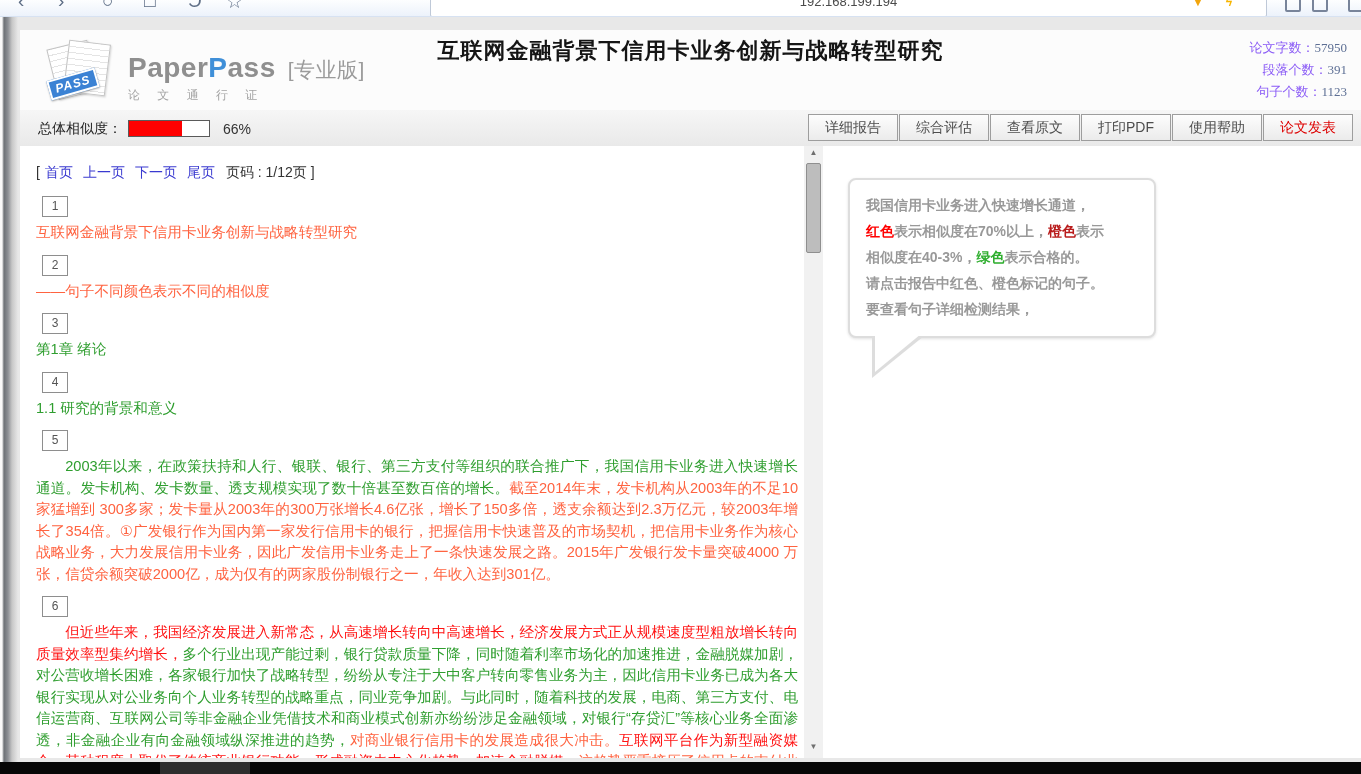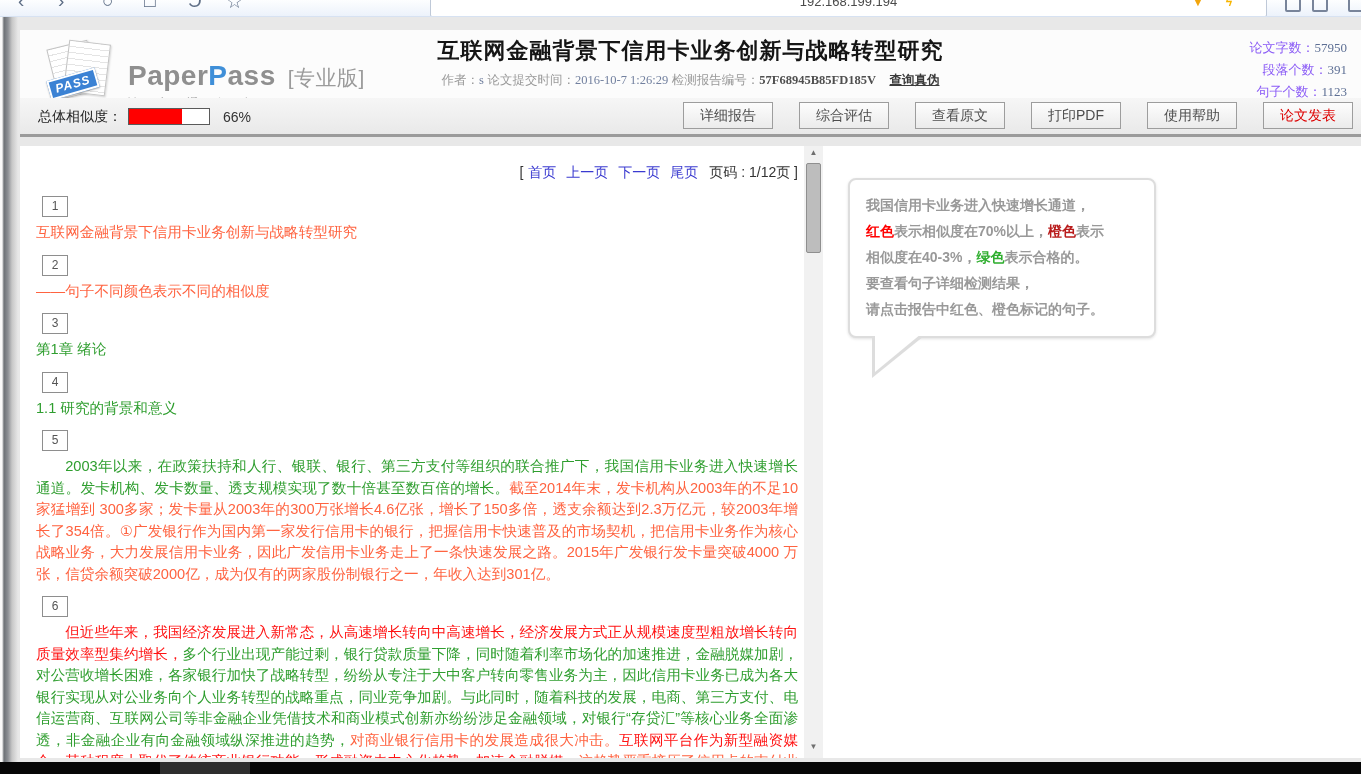--- a/index.html
+++ b/index.html
@@ -24,52 +24,52 @@
   #header-card{position:absolute;left:20px;right:0;top:30px;height:80px;background:#fcfcfc;border-bottom:1px solid #dcdcdc;}
   #logo{position:absolute;left:22px;top:8px;height:66px;}
   #logo-sheets{position:absolute;left:8px;top:4px;width:62px;height:58px;}
   .sheet{position:absolute;width:40px;height:50px;background:#fff;border:1px solid #c2c2c2;
     background-image:repeating-linear-gradient(#fff 0 5px,#e4e4e4 5px 6px);box-shadow:1px 1px 2px rgba(0,0,0,.15);}
   #sheet-back{left:2px;top:2px;transform:rotate(-14deg);}
   #sheet-front{left:16px;top:0;transform:rotate(7deg);}
   #pass-stamp{position:absolute;left:-2px;top:32px;background:#3b82d4;color:#fff;font-size:12px;font-weight:bold;
     font-style:italic;padding:0 5px;line-height:16px;border:2px solid #fff;transform:rotate(-16deg);
     box-shadow:0 1px 2px rgba(0,0,0,.35);letter-spacing:1px;}
-  #brand-block{position:absolute;left:86px;top:22px;white-space:nowrap;}
+  #brand-block{position:absolute;left:86px;top:14px;white-space:nowrap;}
   #brand-line{font-size:28px;font-weight:bold;color:#8f8f8f;letter-spacing:.5px;}
   #brand-line .blue{color:#3f8fd8;}
   #brand-edition{font-size:21px;color:#9b9b9b;font-weight:normal;margin-left:12px;}
   #brand-slogan{font-size:12px;color:#a3a3a3;letter-spacing:7px;margin-top:3px;}
   #title-block{position:absolute;left:50%;transform:translateX(-50%);top:6px;text-align:center;white-space:nowrap;}
   #paper-title{font-size:22px;font-weight:bold;color:#151515;letter-spacing:1px;}
   #meta-line{margin-top:6px;font-size:12.5px;color:#999;}
   #meta-line .mval{color:#72809f;font-family:"Liberation Serif","DejaVu Serif",serif;}
   #meta-line .mnum{color:#4f4f4f;font-weight:bold;font-family:"Liberation Serif","DejaVu Serif",serif;}
   #verify-link{color:#3c3c3c;font-weight:bold;text-decoration:underline;margin-left:10px;cursor:pointer;}
   #header-stats{position:absolute;right:14px;top:7px;font-size:13px;line-height:22px;text-align:right;}
   #header-stats .stat-label{color:#8b5cf6;}
   #header-stats .stat-value{color:#5d6f94;font-family:"Liberation Serif","DejaVu Serif",serif;}
 
   
-  #toolbar-row{position:absolute;left:20px;right:0;top:98px;height:36px;
+  #toolbar-row{position:absolute;left:20px;right:0;top:110px;height:36px;
     background:linear-gradient(#f6f6f6,#e9e9e9);border-bottom:3px solid #9b9b9b;}
   #similarity-group{position:absolute;left:18px;top:9px;height:18px;white-space:nowrap;}
   #similarity-label{font-size:14px;color:#222;vertical-align:middle;}
   #similarity-bar{display:inline-block;vertical-align:middle;width:80px;height:15px;background:#fff;
     border:1px solid #5a5a5a;margin:0 8px 0 2px;}
   #similarity-bar-fill{height:100%;background:#ff0000;}
   #similarity-percent{font-size:14px;color:#333;vertical-align:middle;}
-  #toolbar-buttons{position:absolute;right:8px;top:4px;display:flex;gap:26px;}
+  #toolbar-buttons{position:absolute;right:8px;top:4px;display:flex;gap:1px;}
   .tb-btn{width:88px;height:25px;line-height:25px;text-align:center;font-size:14px;color:#4d4d4d;
     background:linear-gradient(#fdfdfd,#ebebeb);border:1px solid #9d9d9d;cursor:pointer;}
 
   
   #content{position:absolute;left:20px;right:0;top:146px;bottom:16px;background:#fff;overflow:hidden;}
   #doc-panel{position:absolute;left:16px;top:10px;width:762px;}
-  #pagination{font-size:14px;color:#333;margin:8px 0 14px 0;text-align:right;}
+  #pagination{font-size:14px;color:#333;margin:8px 0 14px 0;}
   #pagination .pagination-link{color:#3a3ad0;margin:0 5px;cursor:pointer;text-decoration:none;}
   #pagination .bracket{color:#333;}
   #pagination .page-label{margin-left:6px;color:#333;}
   .num-box{width:24px;height:19px;line-height:19px;text-align:center;border:1px solid #8e8e8e;
     font-size:12px;color:#555;background:#fff;margin:7px 0 5px 6px;cursor:pointer;}
   .para-text{font-size:14.6px;line-height:21.5px;margin:0 0 11px 0;text-align:justify;}
   .para-text.indent{text-indent:2em;}
   .para-text span{cursor:default;}
   .para-text span[data-interactable="true"]{cursor:pointer;}
 
@@ -129,26 +129,20 @@
         <div id="pass-stamp" data-interactable="false">PASS</div>
       </div>
       <div id="brand-block" data-interactable="false">
         <span id="brand-line" data-interactable="false"><span data-interactable="false">Paper</span><span class="blue" data-interactable="false">P</span><span data-interactable="false">ass</span><span id="brand-edition" data-interactable="false">[专业版]</span></span>
         <div id="brand-slogan" data-interactable="false">论 文 通 行 证</div>
       </div>
     </div>
 
     <div id="title-block" data-interactable="false">
       <div id="paper-title" data-interactable="false">互联网金融背景下信用卡业务创新与战略转型研究</div>
-      <div id="meta-line" data-interactable="false">
-        <span data-interactable="false">作者：</span><span class="mval" data-interactable="false">s</span>
-        <span data-interactable="false">论文提交时间：</span><span class="mval" data-interactable="false">2016-10-7 1:26:29</span>
-        <span data-interactable="false">检测报告编号：</span><span class="mnum" data-interactable="false">57F68945B85FD185V</span>
-        <span id="verify-link" data-interactable="true">查询真伪</span>
-      </div>
     </div>
 
     <div id="header-stats" data-interactable="false">
         <div data-interactable="false"><span data-interactable="false" class="stat-label">论文字数：</span><span data-interactable="false" class="stat-value">57950</span></div>
         <div data-interactable="false"><span data-interactable="false" class="stat-label">段落个数：</span><span data-interactable="false" class="stat-value">391</span></div>
         <div data-interactable="false"><span data-interactable="false" class="stat-label">句子个数：</span><span data-interactable="false" class="stat-value">1123</span></div>
       </div>
   </div>
 
   <div id="toolbar-row" data-interactable="false">
@@ -192,22 +186,22 @@
       <div id="sb-up" data-interactable="true">▲</div>
       <div id="sb-thumb" data-interactable="true"></div>
       <div id="sb-down" data-interactable="true">▼</div>
     </div>
 
     <div id="legend-bubble" data-interactable="false">
       <div id="legend-text" data-interactable="false">
           <div data-interactable="false"><span data-interactable="false">我国信用卡业务进入快速增长通道，</span></div>
           <div data-interactable="false"><span data-interactable="false" style="color: rgb(255, 0, 0);">红色</span><span data-interactable="false">表示相似度在70%以上，</span><span data-interactable="false" style="color: #b91c1c;">橙色</span><span data-interactable="false">表示</span></div>
           <div data-interactable="false"><span data-interactable="false">相似度在40-3%，</span><span data-interactable="false" style="color: rgb(47, 174, 47);">绿色</span><span data-interactable="false">表示合格的。</span></div>
+          <div data-interactable="false"><span data-interactable="false">请点击报告中红色、橙色标记的句子。</span></div>
           <div data-interactable="false"><span data-interactable="false">要查看句子详细检测结果，</span></div>
-          <div data-interactable="false"><span data-interactable="false">请点击报告中红色、橙色标记的句子。</span></div>
         </div>
       <div id="legend-tail-outer" data-interactable="false"></div>
       <div id="legend-tail-inner" data-interactable="false"></div>
     </div>
   </div>
 
   <div id="taskbar" data-interactable="false">
     <div id="taskbar-segment" data-interactable="false"></div>
   </div>
 

